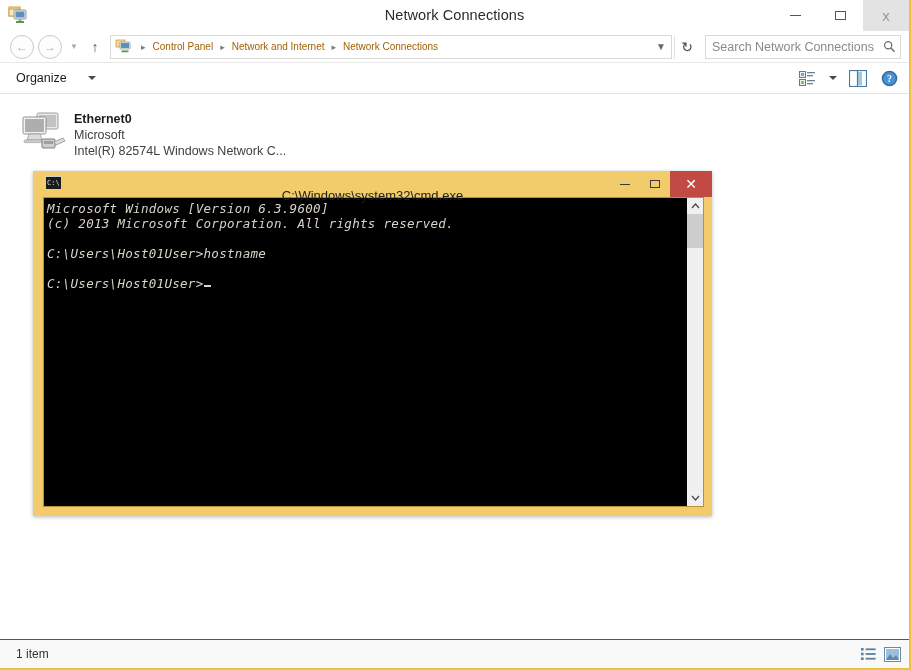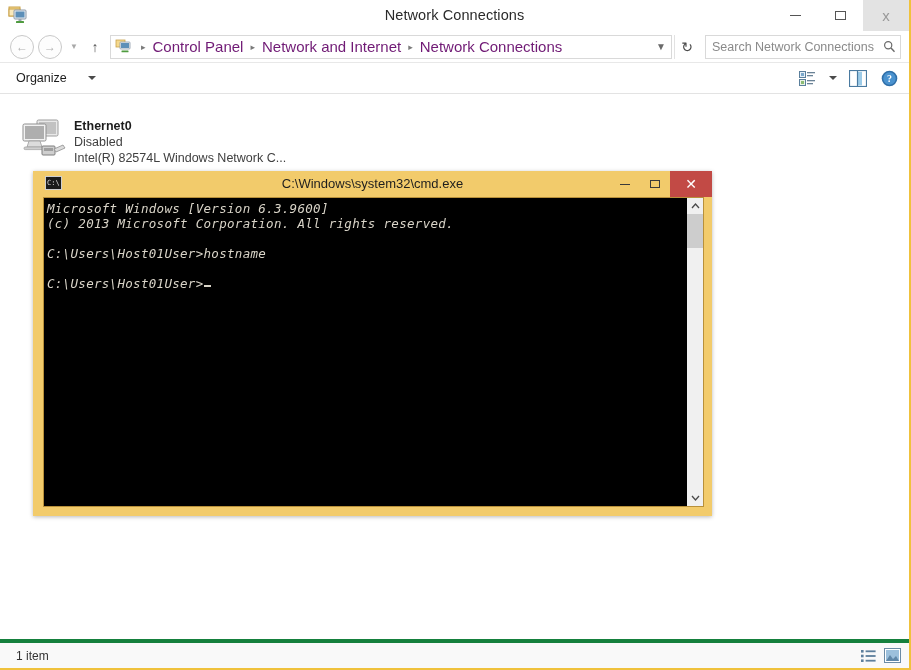--- a/index.html
+++ b/index.html
@@ -109,22 +109,22 @@
     height: 24px;
     border: 1px solid #d9d9d9;
     background: #ffffff;
     display: flex;
     align-items: center;
     min-width: 0;
     box-sizing: border-box;
   }
   .addr-icon { width: 17px; height: 17px; margin: 0 4px 0 4px; flex: 0 0 auto; }
   .crumb {
-    font-size: 15px;
-    color: #701a75;
+    font-size: 10px;
+    color: #a16207;
     white-space: nowrap;
     padding: 0 2px;
   }
   .crumb-sep {
     color: #7a7a7a;
     font-size: 9px;
     padding: 0 5px;
     flex: 0 0 auto;
   }
   .addr-spacer { flex: 1 1 auto; }
@@ -200,36 +200,36 @@
   .content {
     flex: 1 1 auto;
     position: relative;
     background: #ffffff;
     border-top: 1px solid #ffffff;
     overflow: hidden;
   }
 
   .file-item {
     position: absolute;
-    left: 16px; top: 18px;
+    left: 16px; top: 11px;
     width: 300px;
     display: flex;
     align-items: flex-start;
     padding: 2px;
   }
   .file-icon { width: 50px; height: 50px; flex: 0 0 auto; margin-right: 6px; }
   .file-text { padding-top: 4px; }
   .file-name { font-size: 12.5px; color: #1c1c1c; font-weight: bold; line-height: 15px; }
   .file-sub { font-size: 12.5px; color: #404040; line-height: 16px; }
 
   
   .statusbar {
     height: 29px;
     flex: 0 0 auto;
-    border-top: 4px solid #15803d;
+    border-top: 1px solid #15803d;
     background: #f9f9f9;
     display: flex;
     align-items: center;
     padding: 0 8px 0 16px;
     box-sizing: border-box;
   }
   .status-text { font-size: 12px; color: #333; }
   .status-spacer { flex: 1 1 auto; }
   .status-icons { display: flex; align-items: center; gap: 8px; }
 
@@ -263,21 +263,21 @@
   .cmd-ticon span {
     color: #d8d8d8;
     font-family: "DejaVu Sans Mono", monospace;
     font-size: 7px;
     line-height: 12px;
     padding-left: 1px;
     display: block;
   }
   .cmd-title {
     position: absolute;
-    left: 0; right: 0; top: 0;
+    left: 0; right: 0; top: 12px;
     line-height: 26px;
     text-align: center;
     font-size: 13px;
     color: #1e1e1e;
   }
   .cmd-controls {
     position: absolute;
     right: 0; top: 0;
     height: 26px;
     display: flex;
@@ -490,21 +490,21 @@
           <polygon points="11,26 22,26 24,32 9,32" fill="#dcdcdc" stroke="#9d9d9d" stroke-width="0.8"></polygon>
           <rect x="6" y="32" width="21" height="2.6" rx="1.2" fill="#cfcfcf" stroke="#9d9d9d" stroke-width="0.7"></rect>
 
           <rect x="24" y="31" width="13" height="9" rx="1" fill="#cfcfcf" stroke="#7e7e7e" stroke-width="1"></rect>
           <rect x="26" y="33" width="9" height="3" fill="#9e9e9e"></rect>
           <path d="M36 34 L45 30 L47 33 L38 37 Z" fill="#dcdcdc" stroke="#8f8f8f" stroke-width="0.8"></path>
         </svg>
       </span>
       <span class="file-text">
         <span class="file-name" style="display:block">Ethernet0</span>
-        <span class="file-sub" style="display:block">Disabled</span>
+        <span class="file-sub" style="display:block">Microsoft</span>
         <span class="file-sub" style="display:block">Intel(R) 82574L Windows Network C...</span>
       </span>
     </div>
   </div>
 
   <div class="statusbar">
     <span class="status-text">1 item</span>
     <span class="status-spacer"></span>
     <span class="status-icons">
       <span>

